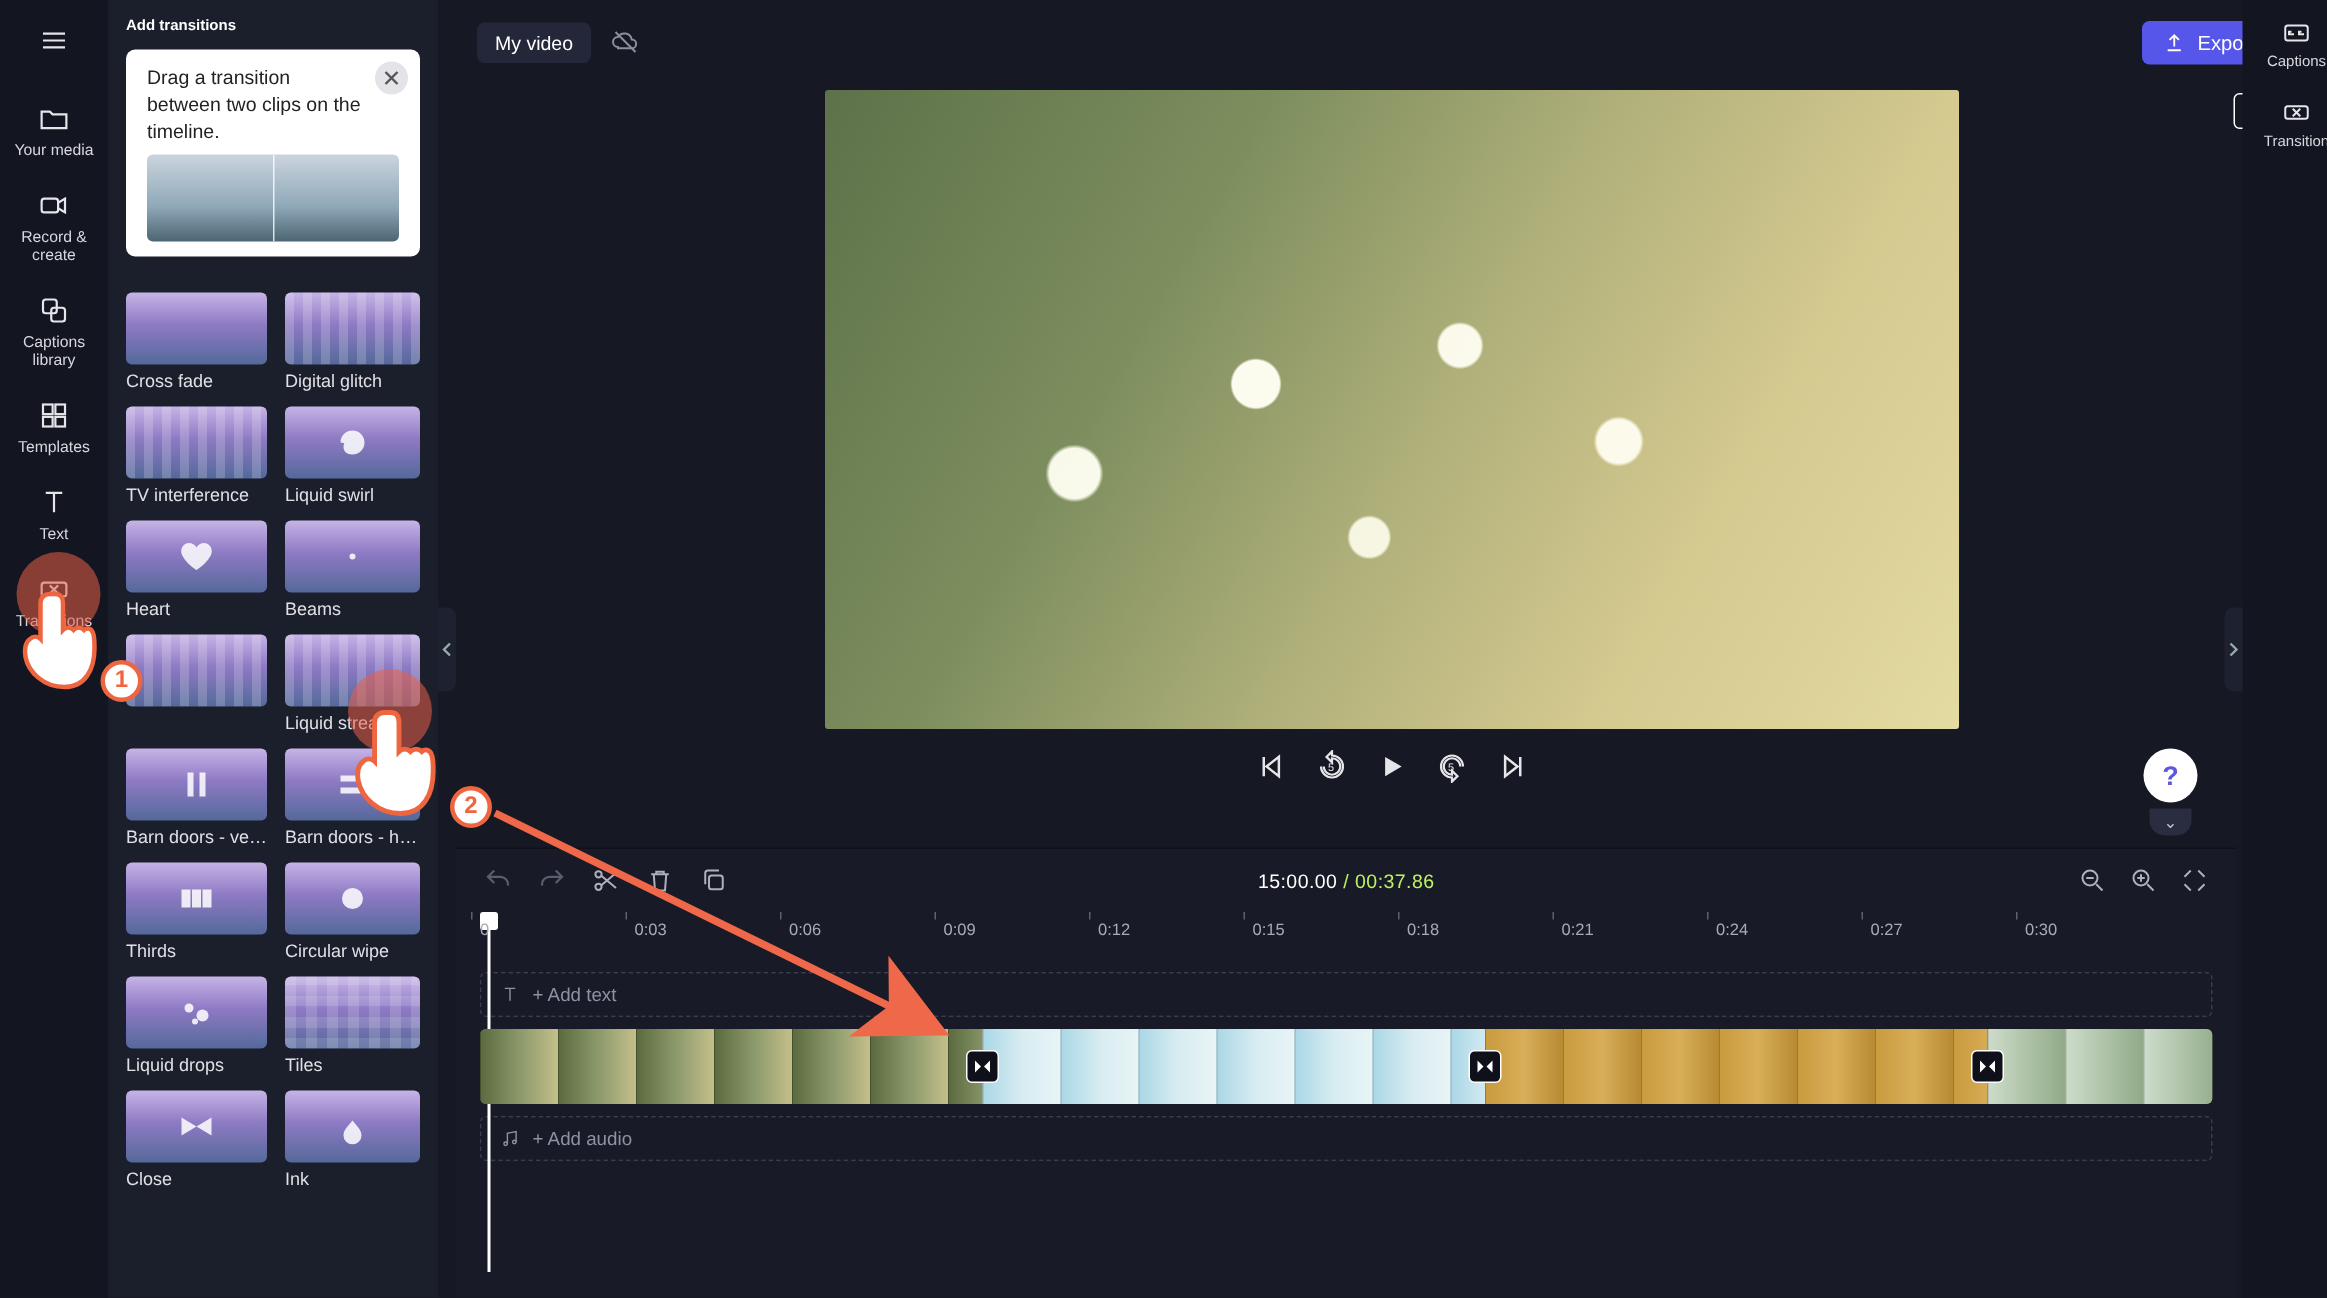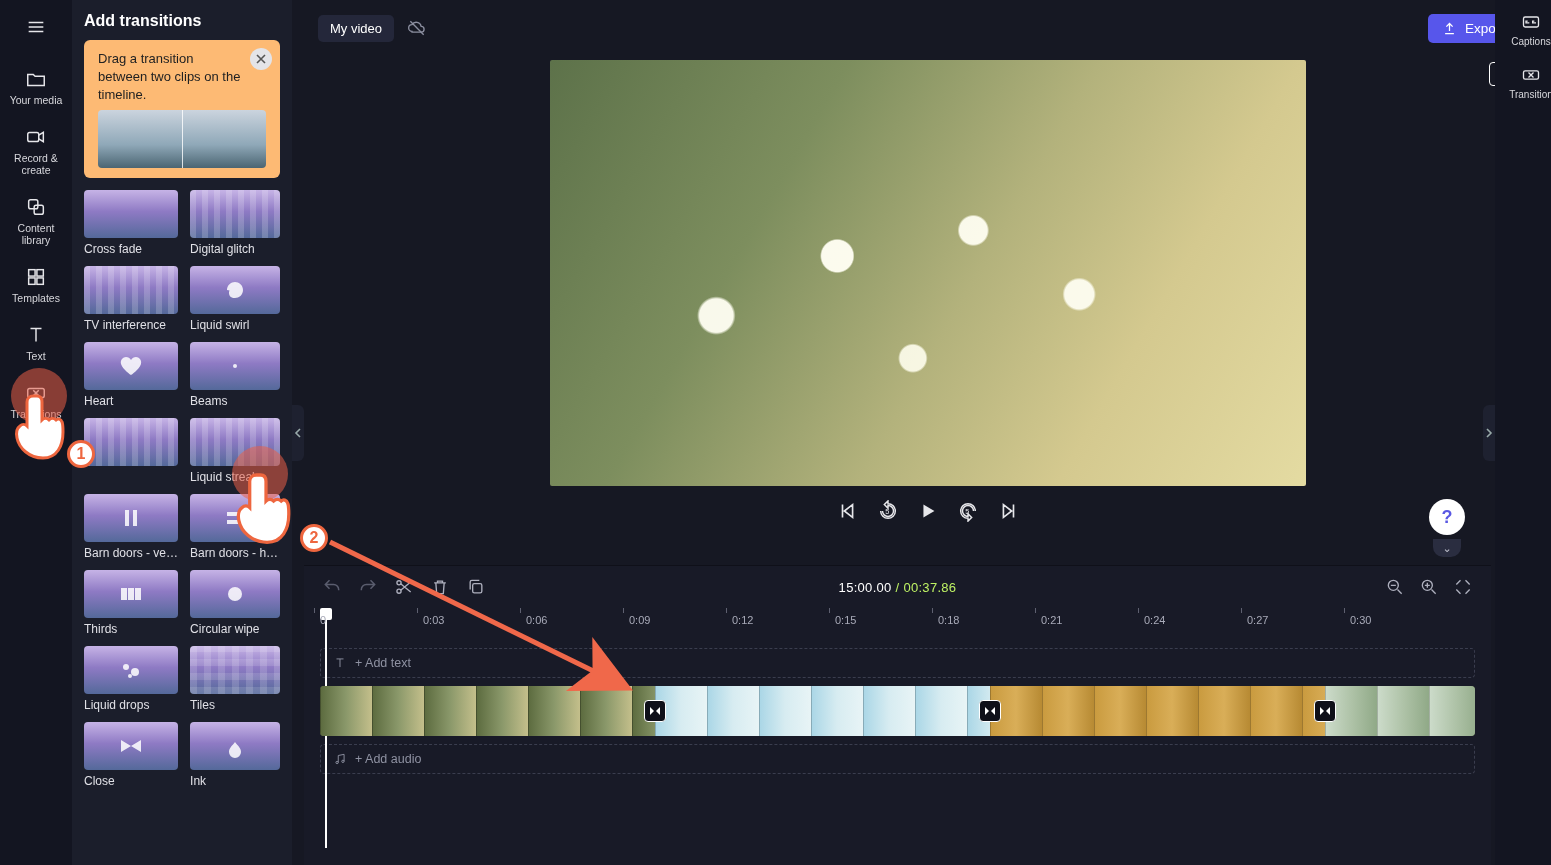--- a/index.html
+++ b/index.html
@@ -7,22 +7,22 @@
 
 
 .rail{position:absolute;left:0;top:0;bottom:0;width:72px;background:#131521;display:flex;flex-direction:column;align-items:center;padding-top:8px;gap:4px;}
 .rail-btn{width:64px;display:flex;flex-direction:column;align-items:center;justify-content:center;gap:4px;padding:8px 0;border-radius:6px;color:#D7D7DC;cursor:pointer;}
 .rail-btn svg{width:22px;height:22px;stroke:#E6E6EA;fill:none;stroke-width:1.6;}
 .rail-btn span{font-size:10.5px;line-height:12px;text-align:center;}
 .rail-ham{margin-bottom:10px;}
 
 
 .panel{position:absolute;left:72px;top:0;bottom:0;width:220px;background:#1B1E2B;padding:10px 12px 18px 12px;overflow-y:auto;}
-.panel h1{margin:2px 0 10px 0;font-size:16px;font-weight:600;color:#fff;}
-.tip{background:#fdba74;color:#222;border-radius:6px;padding:10px 14px;position:relative;margin-bottom:12px;}
+.panel h1{margin:2px 0 10px 0;font-size:10px;font-weight:600;color:#fff;}
+.tip{background:#ffffff;color:#222;border-radius:6px;padding:10px 14px;position:relative;margin-bottom:24px;}
 .tip p{margin:0 24px 6px 0;font-size:13px;line-height:18px;}
 .tip .close{position:absolute;top:8px;right:8px;width:22px;height:22px;border-radius:11px;background:#E4E4E8;display:flex;align-items:center;justify-content:center;color:#555;font-size:13px;cursor:pointer;}
 .tip .demo{height:58px;border-radius:4px;background:linear-gradient(180deg,#CBD4DE 0%,#8FA8B8 60%,#4B6572 100%);position:relative;overflow:hidden;}
 .tip .demo::after{content:"";position:absolute;left:50%;top:0;bottom:0;width:1px;background:rgba(255,255,255,.8);}
 .tgrid{display:grid;grid-template-columns:1fr 1fr;gap:10px 12px;}
 .tcell{display:flex;flex-direction:column;gap:4px;}
 .tthumb{height:48px;border-radius:4px;background:linear-gradient(180deg,#C6B3E6 0%,#8E7AC4 45%,#54699A 100%);position:relative;overflow:hidden;}
 .tthumb .glyph{position:absolute;inset:0;display:flex;align-items:center;justify-content:center;}
 .tthumb svg{width:24px;height:24px;fill:rgba(255,255,255,.85);}
 .tthumb.over-bars::before{content:"";position:absolute;inset:0;background:repeating-linear-gradient(90deg,rgba(255,255,255,.18) 0 6px,transparent 6px 12px);}
@@ -128,21 +128,21 @@
         <rect x="3" y="7" width="12" height="10" rx="2"></rect>
         <path d="M15 10l5-3v10l-5-3"></path>
       </svg>
     <span>Record &amp; create</span>
   </div>
   <div class="rail-btn">
     <svg viewBox="0 0 24 24">
         <rect x="4" y="4" width="10" height="10" rx="2"></rect>
         <rect x="10" y="10" width="10" height="10" rx="2"></rect>
       </svg>
-    <span>Content library</span>
+    <span>Captions library</span>
   </div>
   <div class="rail-btn">
     <svg viewBox="0 0 24 24">
         <rect x="4" y="4" width="7" height="7"></rect>
         <rect x="13" y="4" width="7" height="7"></rect>
         <rect x="4" y="13" width="7" height="7"></rect>
         <rect x="13" y="13" width="7" height="7"></rect>
       </svg>
     <span>Templates</span>
   </div>

